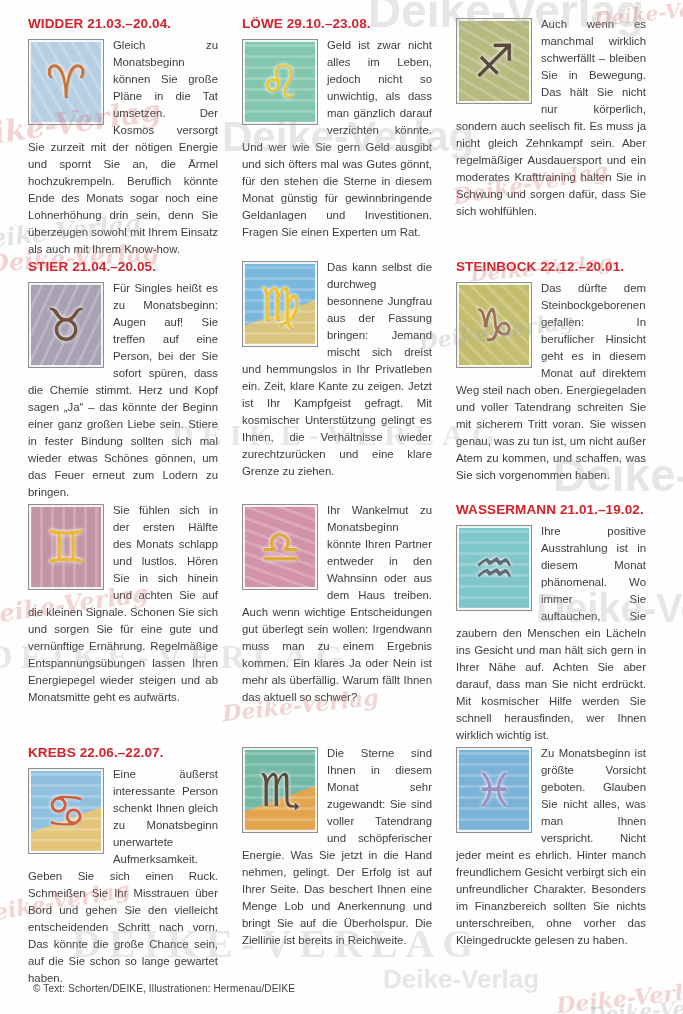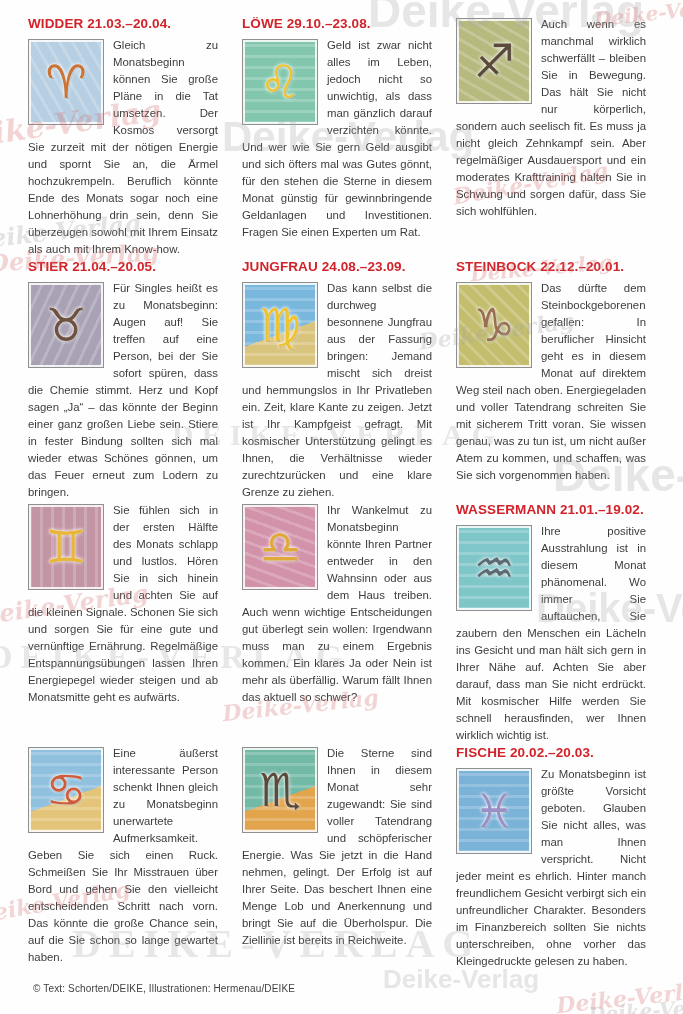--- a/index.html
+++ b/index.html
@@ -113,38 +113,38 @@
 
   <article class="entry">
     <div class="body">
       <span class="illu" style="background: repeating-linear-gradient(90deg, rgba(255, 255, 255, 0.2) 0px, rgba(255, 255, 255, 0.2) 3px, rgba(255, 255, 255, 0) 3px, rgba(255, 255, 255, 0) 11px), linear-gradient(rgb(194, 148, 164), rgb(194, 148, 164));">
             <span class="glyph" style="color: rgb(232, 182, 58);">♊</span>
           </span><span class="txt">Sie fühlen sich in der ersten Hälfte des Monats schlapp und lustlos. Hören Sie in sich hinein und achten Sie auf die kleinen Signale. Schonen Sie sich und sorgen Sie für eine gute und vernünftige Ernährung. Regelmäßige Entspannungsübungen lassen Ihren Energiepegel wieder steigen und ab Monatsmitte geht es aufwärts.</span>
     </div>
   </article>
 
   <article class="entry">
+    <h2 class="heading"><span class="h-sign">KREBS</span> <span class="h-dates">22.06.–22.07.</span></h2>
     <div class="body">
       <span class="illu" style="background: repeating-linear-gradient(0deg, rgba(255, 255, 255, 0.2) 0px, rgba(255, 255, 255, 0.2) 3px, rgba(255, 255, 255, 0) 3px, rgba(255, 255, 255, 0) 11px), linear-gradient(160deg, rgb(143, 192, 222) 58%, rgb(227, 196, 120) 58%);">
             <span class="glyph" style="color: rgb(207, 92, 58);">♋</span>
           </span><span class="txt">Eine äußerst interessante Person schenkt Ihnen gleich zu Monatsbeginn unerwartete Aufmerksamkeit. Geben Sie sich einen Ruck. Schmeißen Sie Ihr Misstrauen über Bord und gehen Sie den vielleicht entscheidenden Schritt nach vorn. Das könnte die große Chance sein, auf die Sie schon so lange gewartet haben.</span>
     </div>
   </article>
 
   <article class="entry">
     <h2 class="heading"><span class="h-sign">LÖWE</span> <span class="h-dates">29.10.–23.08.</span></h2>
     <div class="body">
       <span class="illu" style="background: repeating-linear-gradient(0deg, rgba(255, 255, 255, 0.2) 0px, rgba(255, 255, 255, 0.2) 3px, rgba(255, 255, 255, 0) 3px, rgba(255, 255, 255, 0) 11px), linear-gradient(rgb(130, 199, 173), rgb(130, 199, 173));">
             <span class="glyph" style="color: rgb(238, 195, 47);">♌</span>
           </span><span class="txt">Geld ist zwar nicht alles im Leben, jedoch nicht so unwichtig, als dass man gänzlich darauf verzichten könnte. Und wer wie Sie gern Geld ausgibt und sich öfters mal was Gutes gönnt, für den stehen die Sterne in diesem Monat günstig für gewinnbringende Geldanlagen und Investitionen. Fragen Sie einen Experten um Rat.</span>
     </div>
   </article>
 
   <article class="entry">
-    <h2 class="heading"><span class="h-sign">JUNGFRAU</span> <span class="h-dates">24.08.–23.09.</span></h2>
     <div class="body">
       <span class="illu" style="background: repeating-linear-gradient(0deg, rgba(255, 255, 255, 0.2) 0px, rgba(255, 255, 255, 0.2) 3px, rgba(255, 255, 255, 0) 3px, rgba(255, 255, 255, 0) 11px), linear-gradient(160deg, rgb(121, 183, 221) 58%, rgb(217, 196, 126) 58%);">
             <span class="glyph" style="color: rgb(238, 195, 47);">♍</span>
           </span><span class="txt">Das kann selbst die durchweg besonnene Jungfrau aus der Fassung bringen: Jemand mischt sich dreist und hemmungslos in Ihr Privatleben ein. Zeit, klare Kante zu zeigen. Jetzt ist Ihr Kampfgeist gefragt. Mit kosmischer Unterstützung gelingt es Ihnen, die Verhältnisse wieder zurechtzurücken und eine klare Grenze zu ziehen.</span>
     </div>
   </article>
 
   <article class="entry">
     <div class="body">
       <span class="illu" style="background: repeating-linear-gradient(20deg, rgba(255, 255, 255, 0.2) 0px, rgba(255, 255, 255, 0.2) 3px, rgba(255, 255, 255, 0) 3px, rgba(255, 255, 255, 0) 11px), linear-gradient(rgb(210, 146, 169), rgb(210, 146, 169));">
@@ -181,21 +181,20 @@
   <article class="entry">
     <h2 class="heading"><span class="h-sign">WASSERMANN</span> <span class="h-dates">21.01.–19.02.</span></h2>
     <div class="body">
       <span class="illu" style="background: repeating-linear-gradient(0deg, rgba(255, 255, 255, 0.2) 0px, rgba(255, 255, 255, 0.2) 3px, rgba(255, 255, 255, 0) 3px, rgba(255, 255, 255, 0) 11px), linear-gradient(rgb(127, 198, 201), rgb(127, 198, 201));">
             <span class="glyph" style="color: rgb(91, 107, 116);">♒</span>
           </span><span class="txt">Ihre positive Ausstrahlung ist in diesem Monat phänomenal. Wo immer Sie auftauchen, Sie zaubern den Menschen ein Lächeln ins Gesicht und man hält sich gern in Ihrer Nähe auf. Achten Sie aber darauf, dass man Sie nicht erdrückt. Mit kosmischer Hilfe werden Sie schnell herausfinden, wer Ihnen wirklich wichtig ist.</span>
     </div>
   </article>
 
   <article class="entry">
-    <h2 class="heading"><span class="h-sign">FISCHE</span> <span class="h-dates">20.02.–20.03.</span></h2>
     <div class="body">
       <span class="illu" style="background: repeating-linear-gradient(0deg, rgba(255, 255, 255, 0.2) 0px, rgba(255, 255, 255, 0.2) 3px, rgba(255, 255, 255, 0) 3px, rgba(255, 255, 255, 0) 11px), linear-gradient(rgb(122, 178, 216), rgb(122, 178, 216));">
             <span class="glyph" style="color: rgb(155, 143, 198);">♓</span>
           </span><span class="txt">Zu Monatsbeginn ist größte Vorsicht geboten. Glauben Sie nicht alles, was man Ihnen verspricht. Nicht jeder meint es ehrlich. Hinter manch freundlichem Gesicht verbirgt sich ein unfreundlicher Charakter. Besonders im Finanzbereich sollten Sie nichts unterschreiben, ohne vorher das Kleingedruckte gelesen zu haben.</span>
     </div>
   </article>
 </div>
 
   <div class="credit">© Text: Schorten/DEIKE, Illustrationen: Hermenau/DEIKE</div>
 

